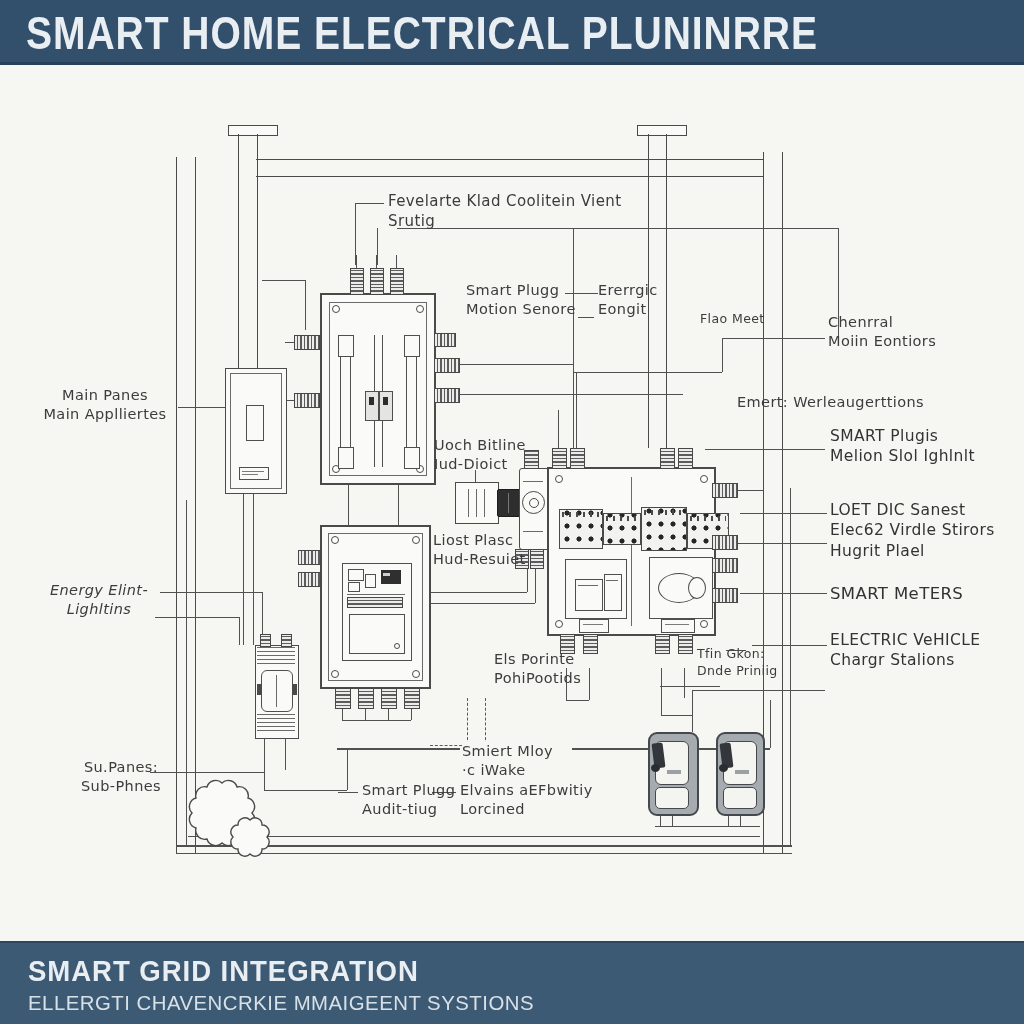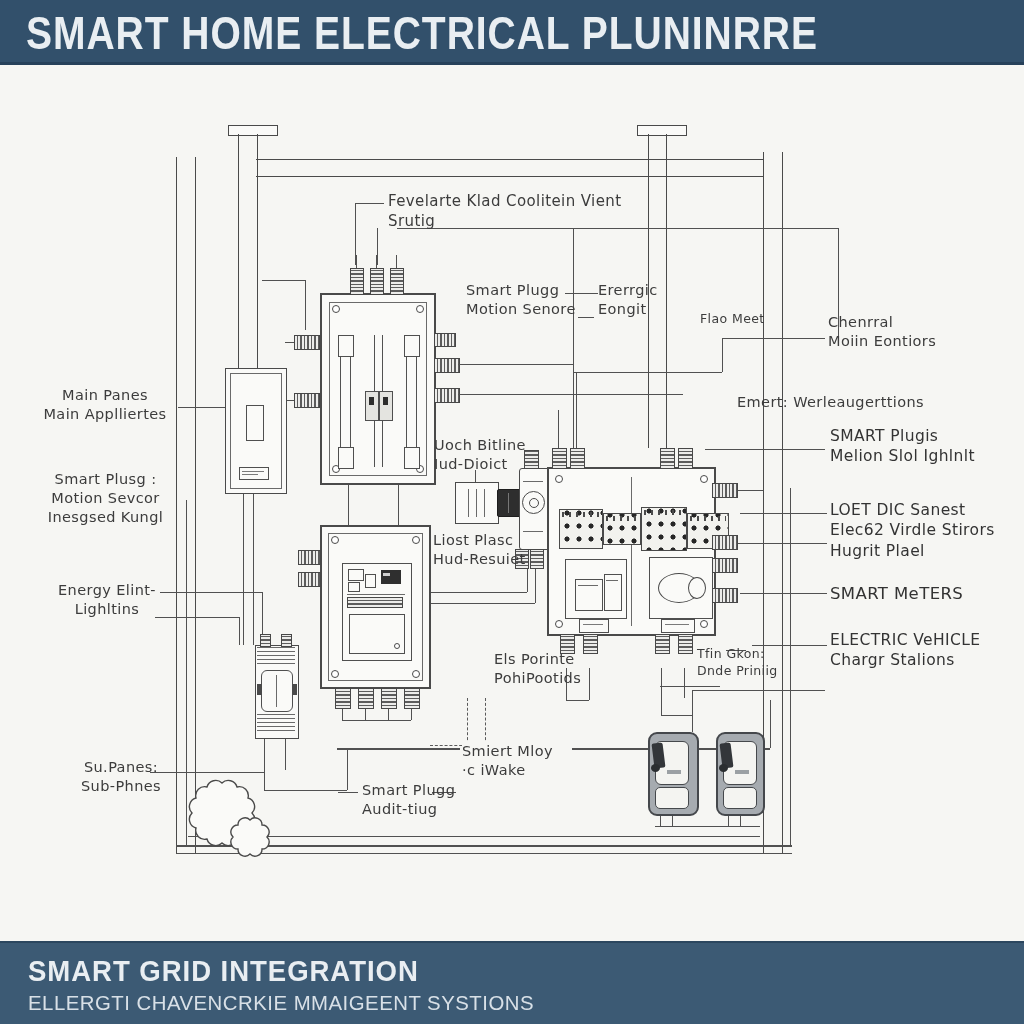--- a/index.html
+++ b/index.html
@@ -321,24 +321,21 @@
 
   <svg style="position:absolute;left:185px;top:775px;" width="92" height="84" viewBox="0 0 92 84">
     <path d="M67,38 a9,9 0 0 1 -4,15 a9,9 0 0 1 -11,11 a9,9 0 0 1 -15,4 a9,9 0 0 1 -15,-4 a9,9 0 0 1 -11,-11 a9,9 0 0 1 -4,-15 a9,9 0 0 1 4,-15 a9,9 0 0 1 11,-11 a9,9 0 0 1 15,-4 a9,9 0 0 1 15,4 a9,9 0 0 1 11,11 a9,9 0 0 1 4,15 Z" fill="#fafaf8" stroke="#4a4a4a" stroke-width="1.4"></path>
     <path d="M82,62 a7,7 0 0 1 -5,12 a7,7 0 0 1 -12,5 a7,7 0 0 1 -12,-5 a7,7 0 0 1 -5,-12 a7,7 0 0 1 5,-12 a7,7 0 0 1 12,-5 a7,7 0 0 1 12,5 a7,7 0 0 1 5,12 Z" fill="#fafaf8" stroke="#4a4a4a" stroke-width="1.4"></path>
   </svg>
 
   <div class="ann" style="left:388px;top:192px;width:250px;font-size:15px;">Fevelarte Klad Coolitein Vient
 Srutig</div>
   <div class="ann r" style="left:30px;top:386px;width:150px;">Main Panes
 Main Applliertes</div>
-  <div class="ann c" style="left:28px;top:470px;width:155px;">Smart Plusg :
-Motion Sevcor
-Inesgsed Kungl</div>
-  <div class="ann r" style="left:48px;top:581px;width:118px;">Energy Elint-
+  <div class="ann r" style="left:40px;top:581px;width:118px;font-style:italic;">Energy Elint-
 Lighltins</div>
   <div class="ann c" style="left:62px;top:740px;width:118px;margin-top:18px;">Su.Panes:
 Sub-Phnes</div>
   <div class="ann" style="left:466px;top:281px;width:110px;">Smart Plugg
 Motion Senore</div>
   <div class="ann" style="left:598px;top:281px;width:80px;">Ererrgic
 Eongit</div>
   <div class="ann sm" style="left:700px;top:311px;width:90px;">Flao Meet</div>
   <div class="ann" style="left:828px;top:313px;width:150px;">Chenrral
 Moiin Eontiors</div>
@@ -356,19 +353,21 @@
   <div class="ann" style="left:434px;top:436px;width:120px;">Uoch Bitline
 Iud-Dioict</div>
   <div class="ann" style="left:433px;top:531px;width:120px;">Liost Plasc
 Hud-Resuiet</div>
   <div class="ann" style="left:494px;top:650px;width:110px;">Els Porinte
 PohiPootids</div>
   <div class="ann" style="left:462px;top:742px;width:110px;background:#f6f6f3;">Smiert Mloy
 ·c iWake</div>
   <div class="ann" style="left:362px;top:781px;width:100px;">Smart Plugg
 Audit-tiug</div>
+  <div class="ann" style="left:460px;top:781px;width:160px;">Elvains aEFbwitiy
+Lorcined</div>
 
   <div class="banner" id="botbanner">
     <div class="l1">SMART GRID INTEGRATION</div>
     <div class="l2">ELLERGTI CHAVENCRKIE MMAIGEENT SYSTIONS</div>
   </div>
 
 </div>
 
 </body></html>

